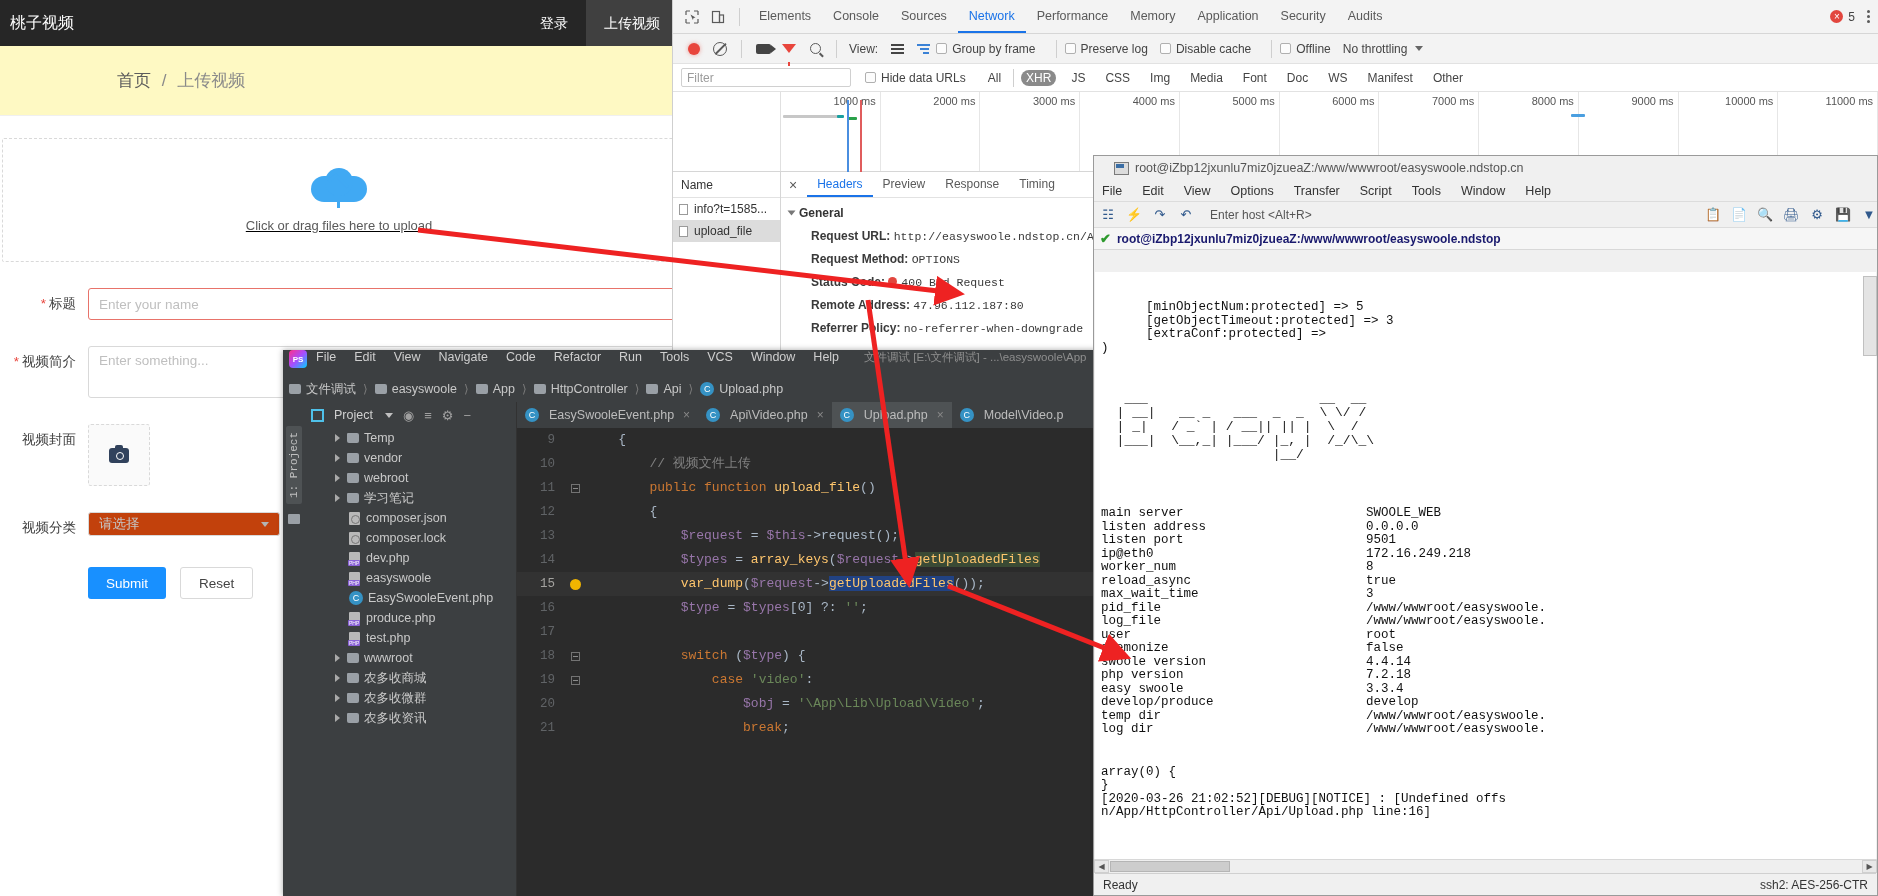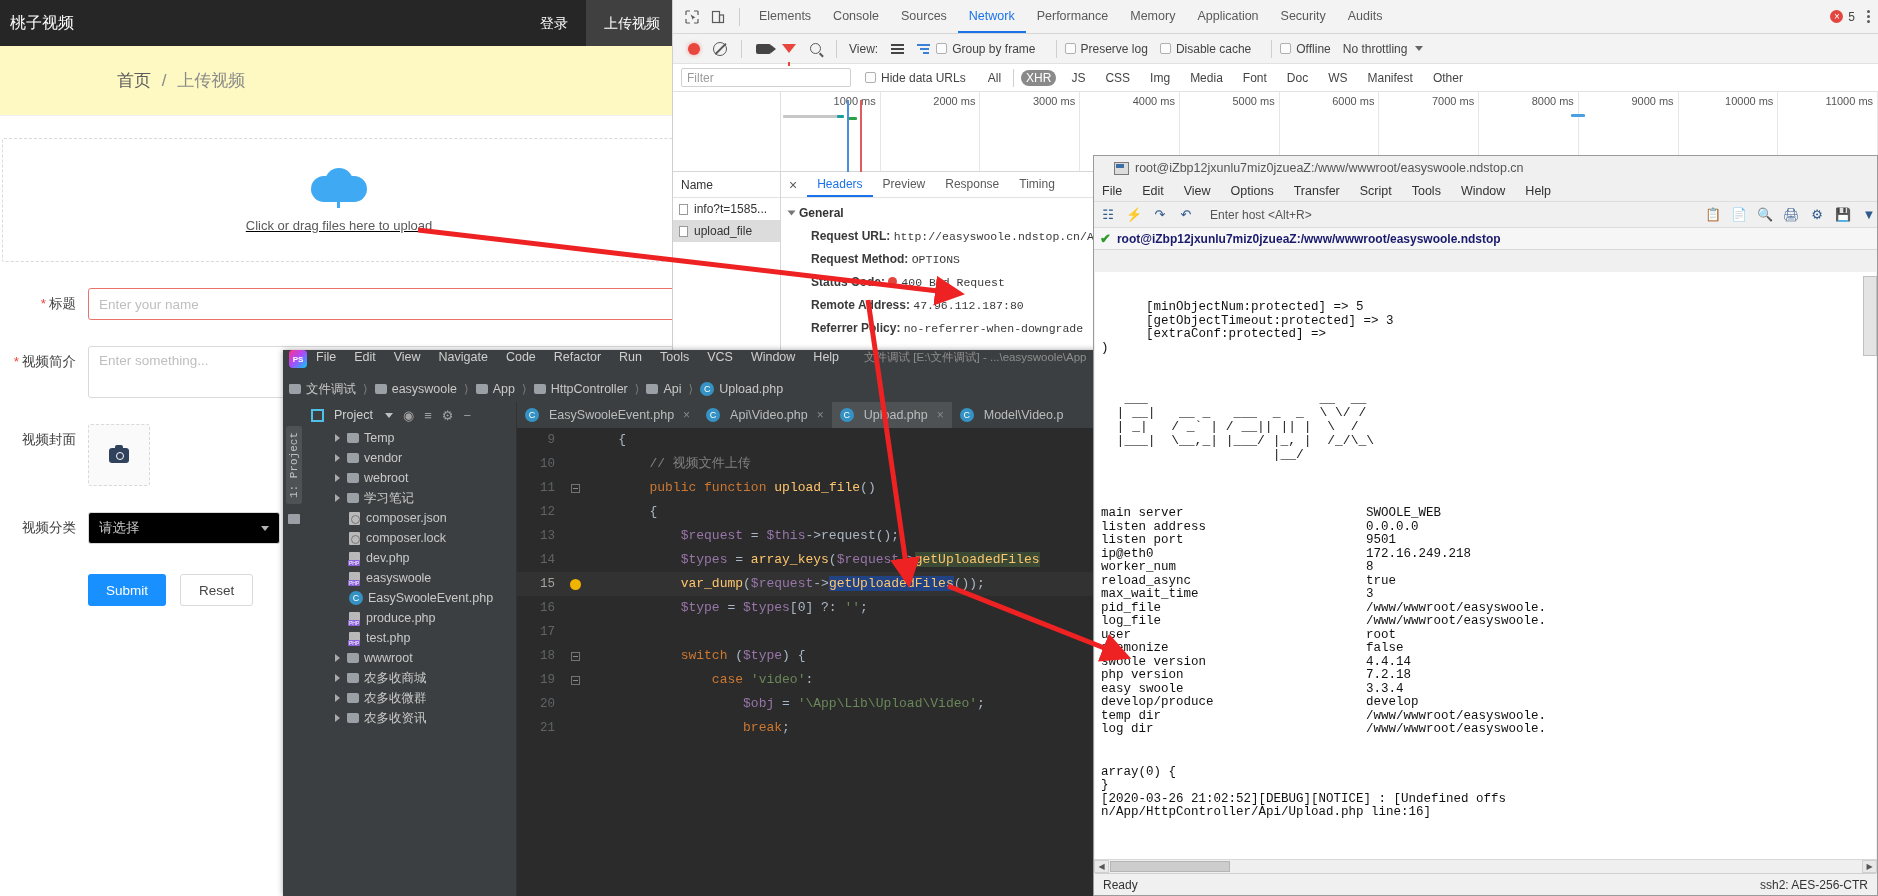--- a/index.html
+++ b/index.html
@@ -59,23 +59,23 @@
     padding: 6px 10px; font-size: 13.5px; color: #bfbfbf; background:#fff;
   }
   .cover-box {
     width: 62px; height: 62px; border: 1px dashed #d9d9d9; border-radius: 3px;
     display:flex; align-items:center; justify-content:center; background:#fafafa;
   }
   .cam-icon { width: 20px; height: 15px; background: #31425c; border-radius: 3px; position: relative; }
   .cam-icon:before { content:""; position:absolute; left:6px; top:-3px; width:8px; height:4px; background:#31425c; border-radius:2px 2px 0 0; }
   .cam-icon:after { content:""; position:absolute; left:7px; top:4px; width:6px; height:6px; border:1.5px solid #fff; border-radius:50%; }
   .sel-input {
-    width: 192px; height: 32px; border: 1px solid #d9d9d9; border-radius: 3px;
+    width: 192px; height: 24px; border: 1px solid #d9d9d9; border-radius: 3px;
     padding: 0 10px; font-size: 13.5px; color: #c5c5c5;
-    display:flex; align-items:center; justify-content: space-between; background:#000000;
+    display:flex; align-items:center; justify-content: space-between; background:#c2410c;
   }
   .chev { width:0;height:0;border-left:4px solid transparent;border-right:4px solid transparent;border-top:5px solid #b3b3b3; }
   .btn-row { display:flex; margin-top: 30px; margin-left: 88px; }
   .btn { height: 32px; padding: 0 18px; border-radius: 3px; font-size: 13.5px;
          display:flex;align-items:center;justify-content:center; }
   .btn-primary { background: #1890ff; color: #fff; }
   .btn-default { background: #fff; color: #444; border: 1px solid #d9d9d9; margin-left: 14px; }
 
   
   .devtools {

